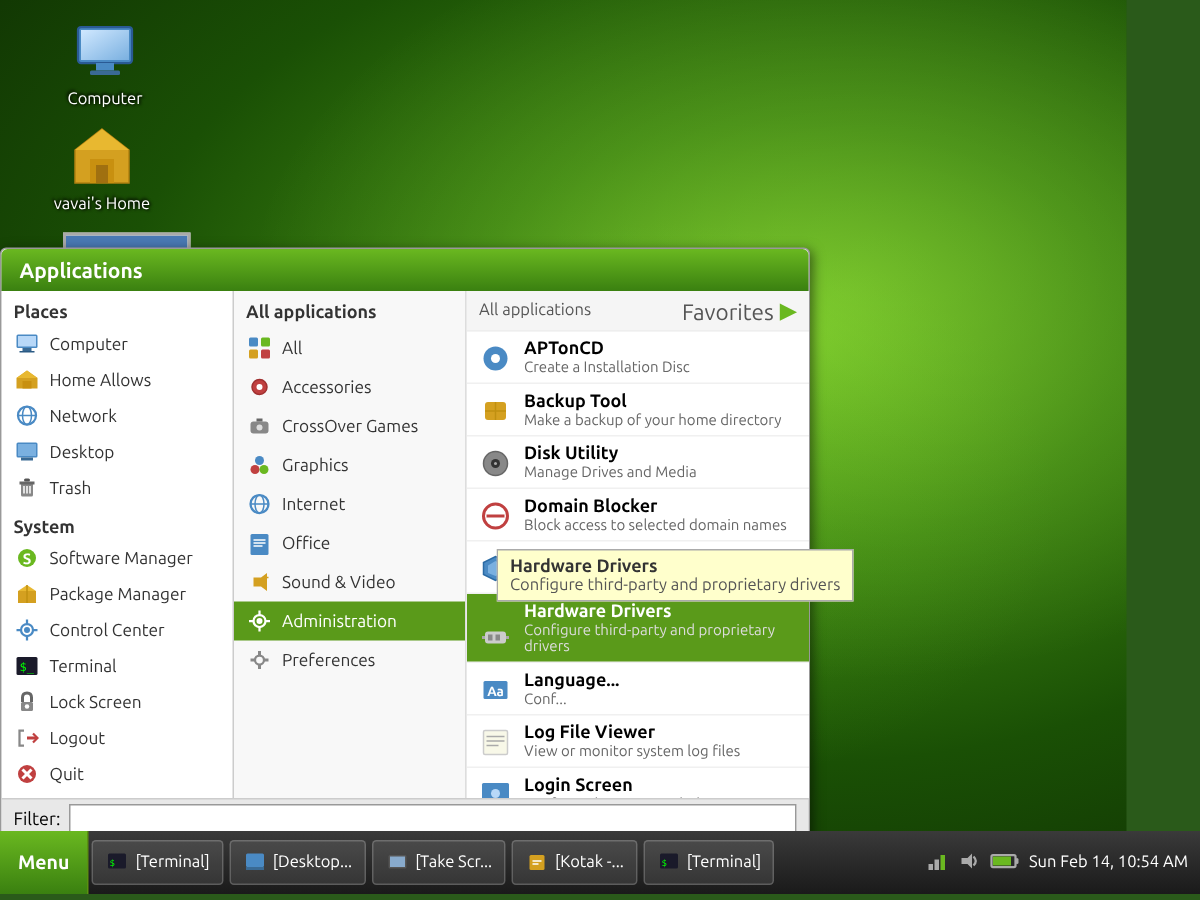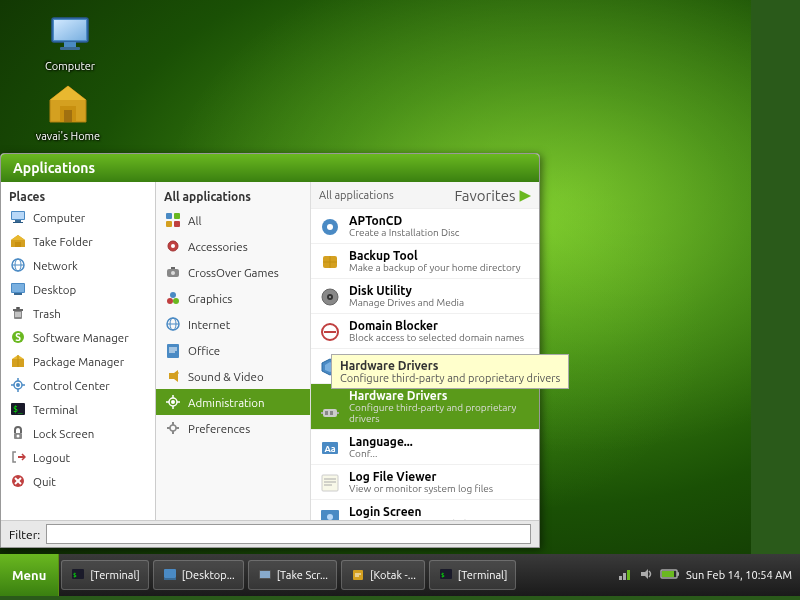--- a/index.html
+++ b/index.html
@@ -84,21 +84,21 @@
     .screenshot-thumb::before {
       content: '';
       position: absolute;
       top: 0; left: 0; right: 0; height: 12px;
       background: #4a7ab5;
     }
 
     
     .start-menu {
       position: absolute;
-      bottom: 12px;
+      bottom: 0;
       left: 0;
       width: 540px;
       height: 395px;
       background: #f0f0f0;
       border: 1px solid #999;
       border-radius: 4px 4px 0 0;
       display: flex;
       flex-direction: column;
       box-shadow: 2px 2px 8px rgba(0,0,0,0.5);
       z-index: 100;
@@ -448,21 +448,21 @@
           <span>Computer</span>
         </div>
         <div class="left-item">
           <div class="li-icon">
             <svg width="16" height="16" viewBox="0 0 16 16">
                 <polygon points="8,2 15,7 15,14 1,14 1,7" fill="#d4a020"></polygon>
                 <polygon points="8,2 1,7 15,7" fill="#e8b830"></polygon>
                 <rect x="5" y="9" width="6" height="5" fill="#c89010"></rect>
               </svg>
           </div>
-          <span>Take Folder</span>
+          <span>Home Allows</span>
         </div>
         <div class="left-item">
           <div class="li-icon">
             <svg width="16" height="16" viewBox="0 0 16 16">
                 <circle cx="8" cy="8" r="6" fill="none" stroke="#4a8ac4" stroke-width="1.5"></circle>
                 <ellipse cx="8" cy="8" rx="3" ry="6" fill="none" stroke="#4a8ac4" stroke-width="1"></ellipse>
                 <line x1="2" y1="8" x2="14" y2="8" stroke="#4a8ac4" stroke-width="1"></line>
               </svg>
           </div>
           <span>Network</span>
@@ -484,20 +484,21 @@
                 <rect x="3" y="4" width="10" height="2" fill="#666"></rect>
                 <rect x="6" y="2" width="4" height="2" rx="1" fill="#555"></rect>
                 <line x1="6" y1="7" x2="6" y2="12" stroke="white" stroke-width="1"></line>
                 <line x1="8" y1="7" x2="8" y2="12" stroke="white" stroke-width="1"></line>
                 <line x1="10" y1="7" x2="10" y2="12" stroke="white" stroke-width="1"></line>
               </svg>
           </div>
           <span>Trash</span>
         </div>
 
+        <div class="section-header" style="margin-top:4px;">System</div>
 
         <div class="left-item">
           <div class="li-icon">
             <svg width="16" height="16" viewBox="0 0 16 16">
                 <circle cx="8" cy="8" r="6" fill="#6ab820"></circle>
                 <text x="8" y="12" text-anchor="middle" fill="white" font-size="10" font-weight="bold">S</text>
               </svg>
           </div>
           <span>Software Manager</span>
         </div>

